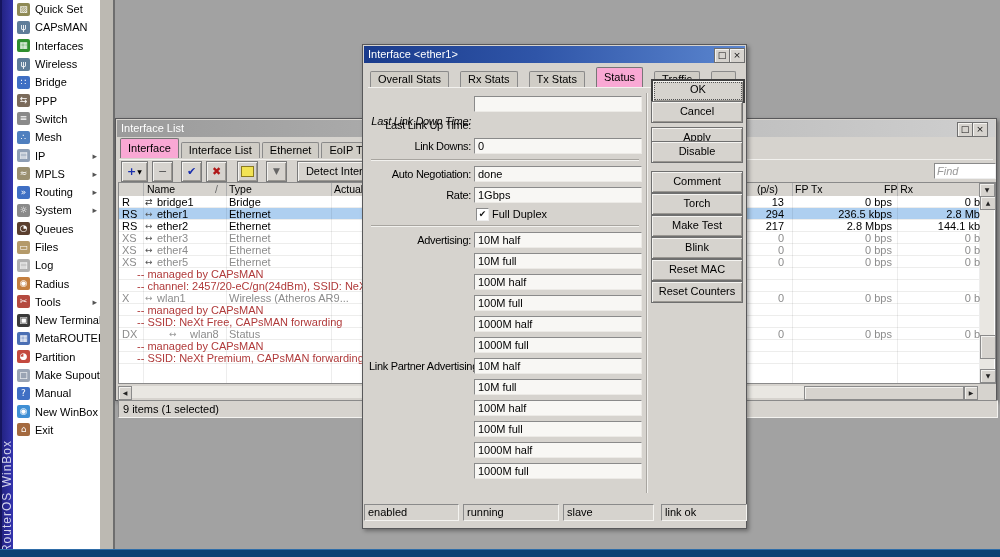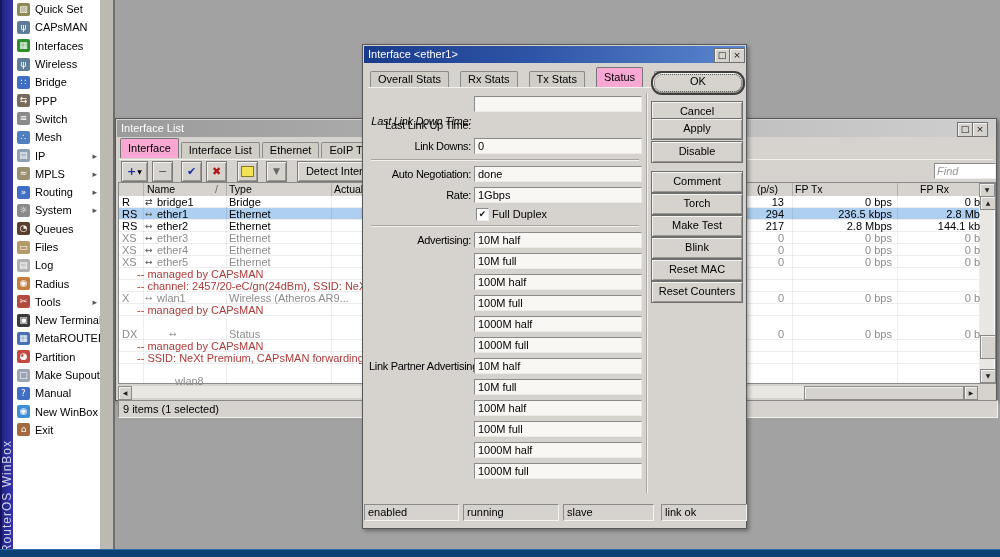--- a/index.html
+++ b/index.html
@@ -246,21 +246,21 @@
   <input id="find-input" placeholder="Find" style="">
 
   <div id="ilw-tablearea">
     <div class="thdr">
       <span style="left:28px;">Name</span>
       <span style="left:96px;color:#666;">/</span>
       <span style="left:110px;">Type</span>
       <span style="left:215px;">Actual M</span>
       <span style="left:598px;padding-left:40px;">(p/s)</span>
       <span style="left:676px;">FP Tx</span>
-      <span style="left:801px;">FP Rx</span>
+      <span style="left:765px;">FP Rx</span>
       <span class="hsep" style="left:24px;"></span>
         <span class="hsep" style="left:107px;"></span>
       <span class="hsep" style="left:212px;"></span>
         <span class="hsep" style="left:673px;"></span>
       <span class="hsep" style="left:778px;"></span>
       <div class="sbtn" style="left:860px;top:0;width:14px;height:12px;line-height:12px;">▼</div>
     </div>
     <div id="ilw-rows" style="position:absolute;left:0;top:13px;width:860px;height:172px;">
         <div class="trow" style="top: 0px;">
           <span class="c-flag">R</span>
@@ -327,24 +327,27 @@
           <span class="c-ico" style="color: rgb(154, 154, 154); left: 26px;">↔</span>
           <span style="left: 38px;">wlan1</span>
           <span class="c-type">Wireless (Atheros AR9...</span>
           <span class="c-pps">0</span>
           <span class="c-tx">0 bps</span>
           <span class="c-rx">0 b</span>
         </div>
         <div class="trow" style="top: 108px;">
           <span class="comment-text">-- managed by CAPsMAN</span>
         </div>
+        <div class="trow" style="top: 120px;">
+          <span class="comment-text">-- SSID: NeXt Free, CAPsMAN forwarding</span>
+        </div>
         <div class="trow disabled" style="top: 132px;">
           <span class="c-flag">DX</span>
           <span class="c-ico" style="color: rgb(154, 154, 154); left: 50px;">↔</span>
-          <span style="left: 56px; margin-top: 47px;">wlan8</span>
+          <span style="left: 71px;">wlan8</span>
           <span class="c-type">Status</span>
           <span class="c-pps">0</span>
           <span class="c-tx">0 bps</span>
           <span class="c-rx">0 b</span>
         </div>
         <div class="trow" style="top: 144px;">
           <span class="comment-text">-- managed by CAPsMAN</span>
         </div>
         <div class="trow" style="top: 156px;">
           <span class="comment-text">-- SSID: NeXt Premium, CAPsMAN forwarding</span>
@@ -426,23 +429,23 @@
   <div id="lpa-boxes">
       <div class="fbox" style="top: 313px;">10M half</div>
       <div class="fbox" style="top: 334px;">10M full</div>
       <div class="fbox" style="top: 355px;">100M half</div>
       <div class="fbox" style="top: 376px;">100M full</div>
       <div class="fbox" style="top: 397px;">1000M half</div>
       <div class="fbox" style="top: 418px;">1000M full</div>
     </div>
 
   <div id="dlg-buttons">
-      <div class="dbtn default" style="top: 26px; border-radius: 11px;">OK</div>
+      <div class="dbtn default" style="top: 34px;">OK</div>
       <div class="dbtn" style="top: 56px;">Cancel</div>
-      <div class="dbtn" style="top: 73px;">Apply</div>
+      <div class="dbtn" style="top: 82px;">Apply</div>
       <div class="dbtn" style="top: 96px;">Disable</div>
       <div class="dbtn" style="top: 126px;">Comment</div>
       <div class="dbtn" style="top: 148px;">Torch</div>
       <div class="dbtn" style="top: 170px;">Make Test</div>
       <div class="dbtn" style="top: 192px;">Blink</div>
       <div class="dbtn" style="top: 214px;">Reset MAC Address</div>
       <div class="dbtn" style="top: 236px;">Reset Counters</div>
     </div>
 
   <div class="scell" style="left:1px;top:459px;width:90px;">enabled</div>

